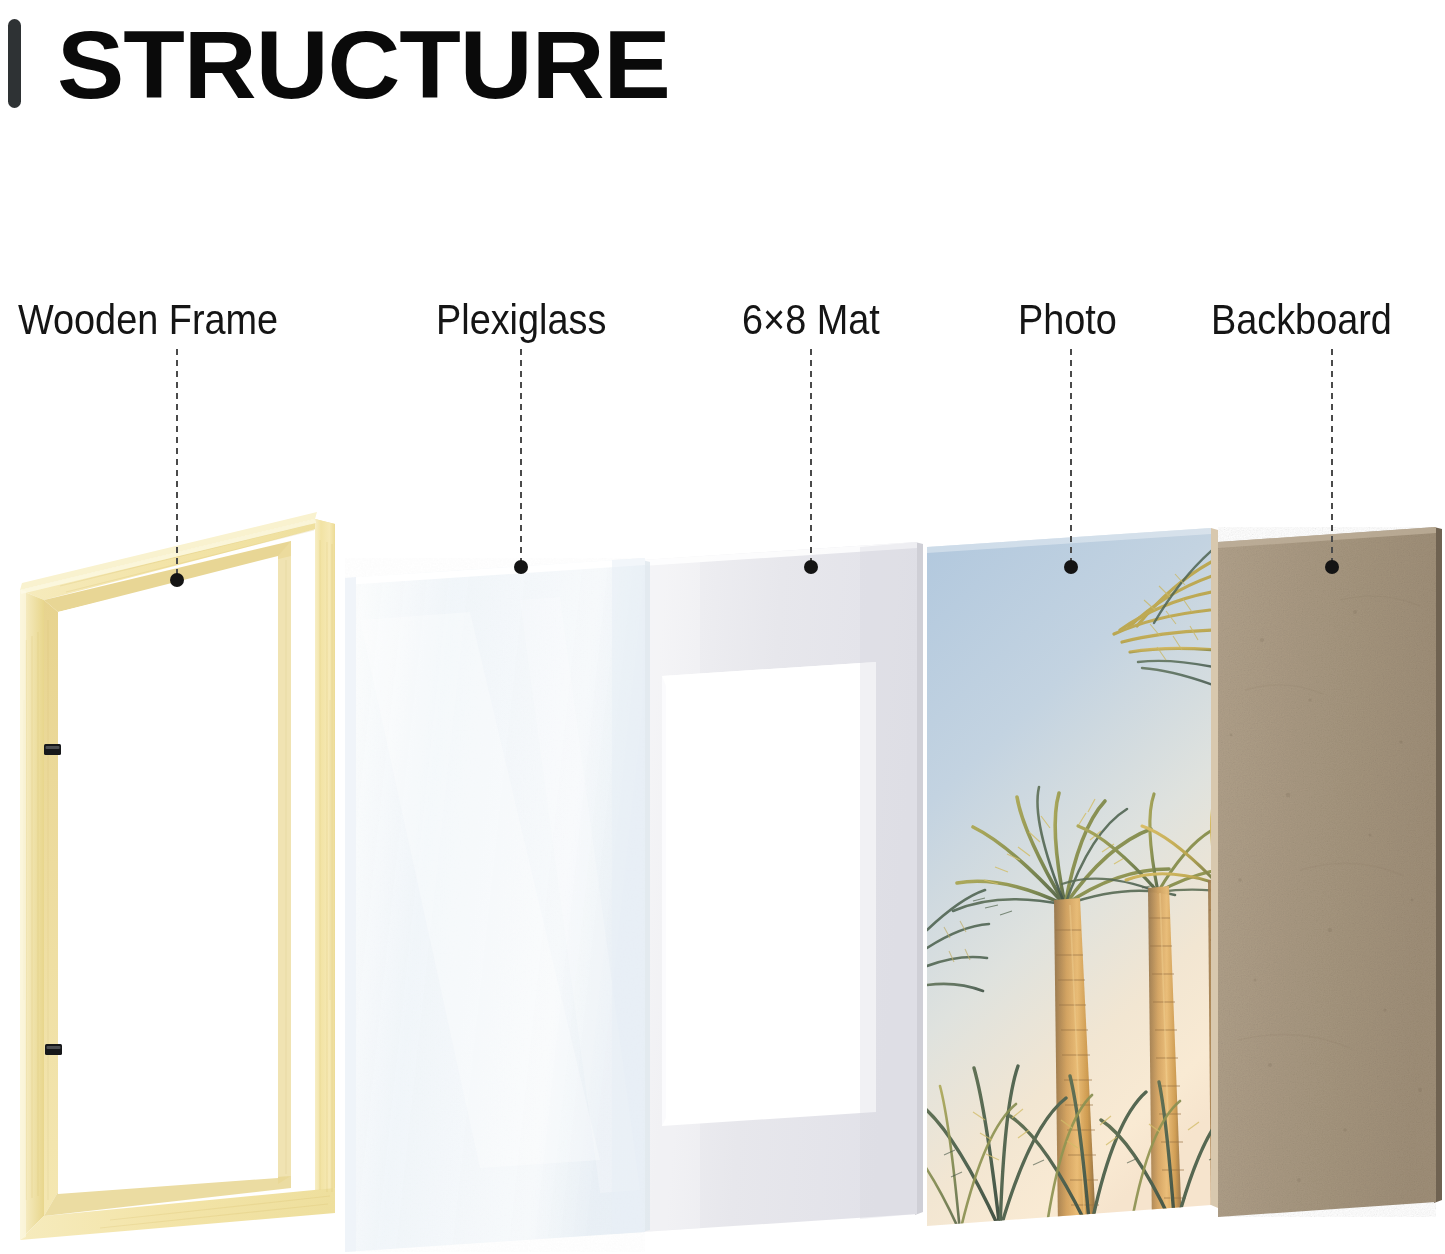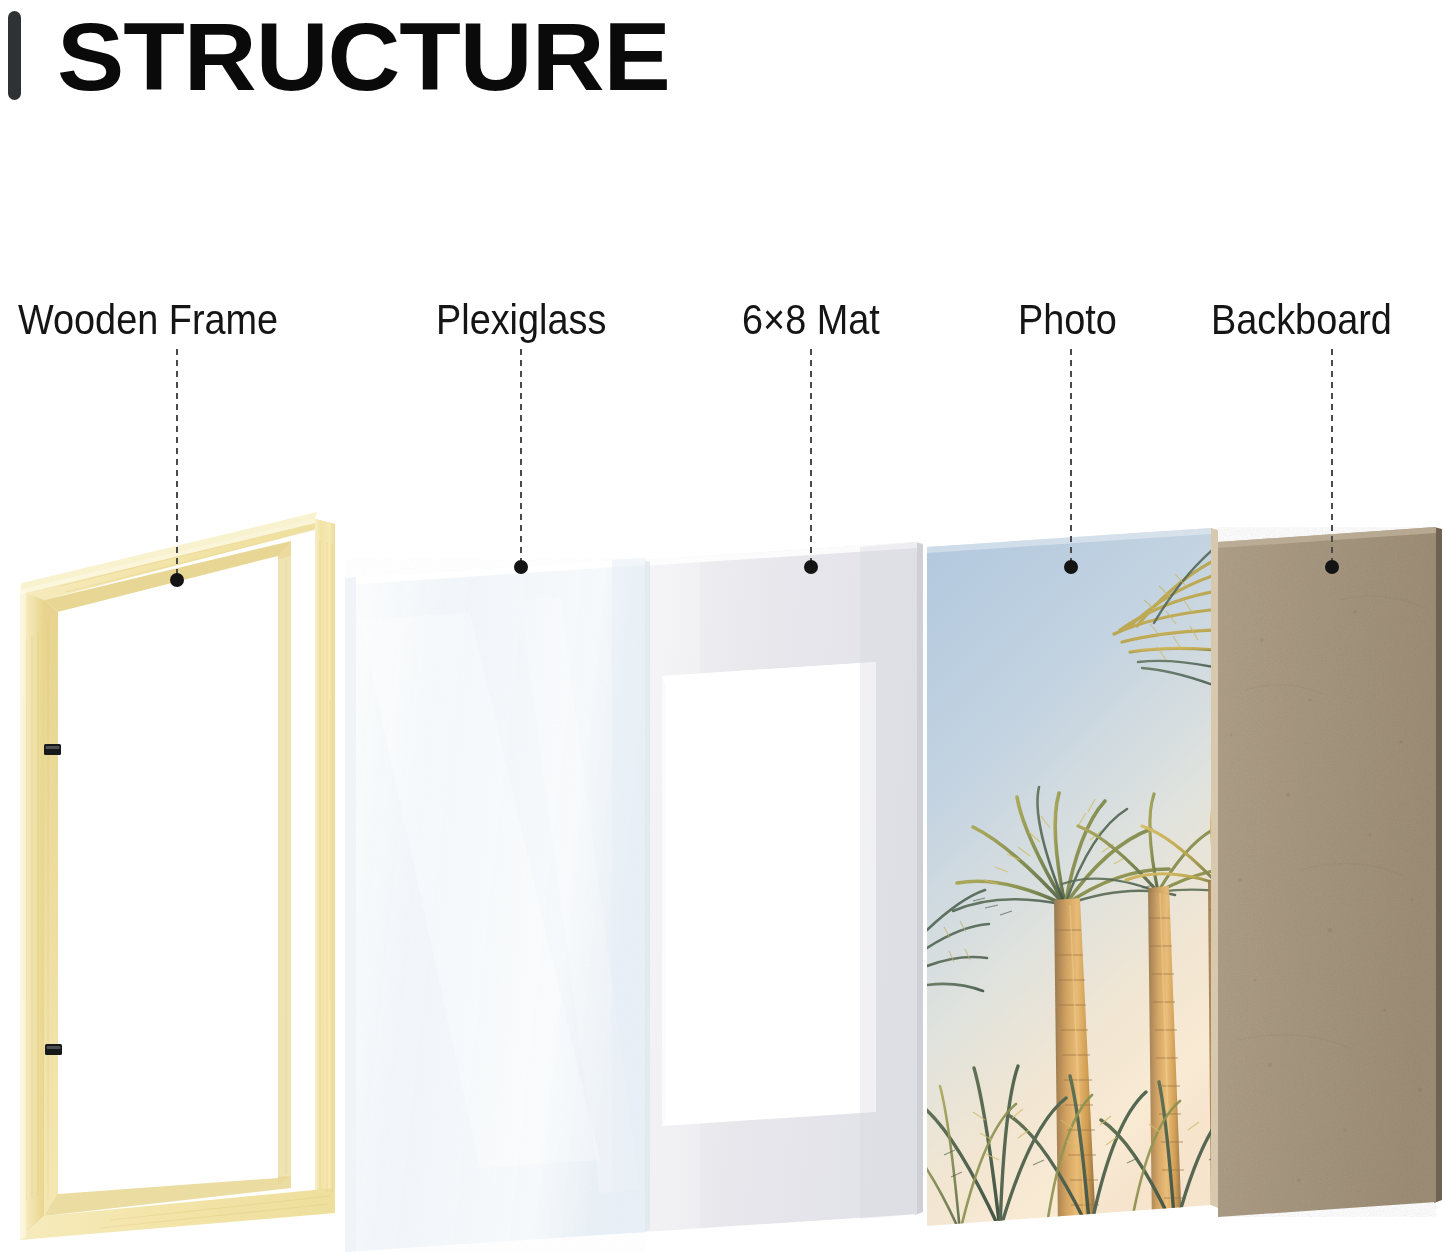--- a/index.html
+++ b/index.html
@@ -4,21 +4,21 @@
 <style>
   html,body{margin:0;padding:0;}
   body{
     width:1445px;height:1254px;position:relative;overflow:hidden;
     background:#ffffff;
     font-family:"Liberation Sans",sans-serif;
     -webkit-font-smoothing:antialiased;
   }
 
   
-  #title-block{position:absolute;left:0;top:0;width:900px;height:118px;}
+  #title-block{position:absolute;left:0;top:8px;width:900px;height:118px;}
   #title-accent{
     position:absolute;left:8px;top:11px;width:13px;height:89px;
     background:#2e3234;border-radius:7px;
   }
   #title-text{
     position:absolute;left:57px;top:3px;
     font-size:97px;line-height:108px;
     font-weight:700;color:#0a0a0a;
     letter-spacing:-1px;
     transform:scaleX(1.04);transform-origin:left top;

